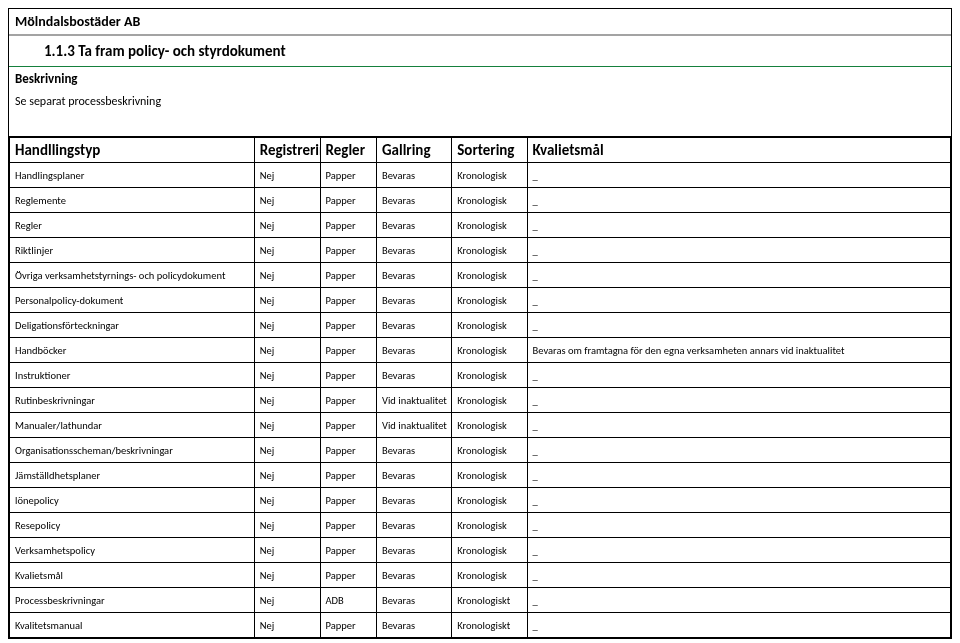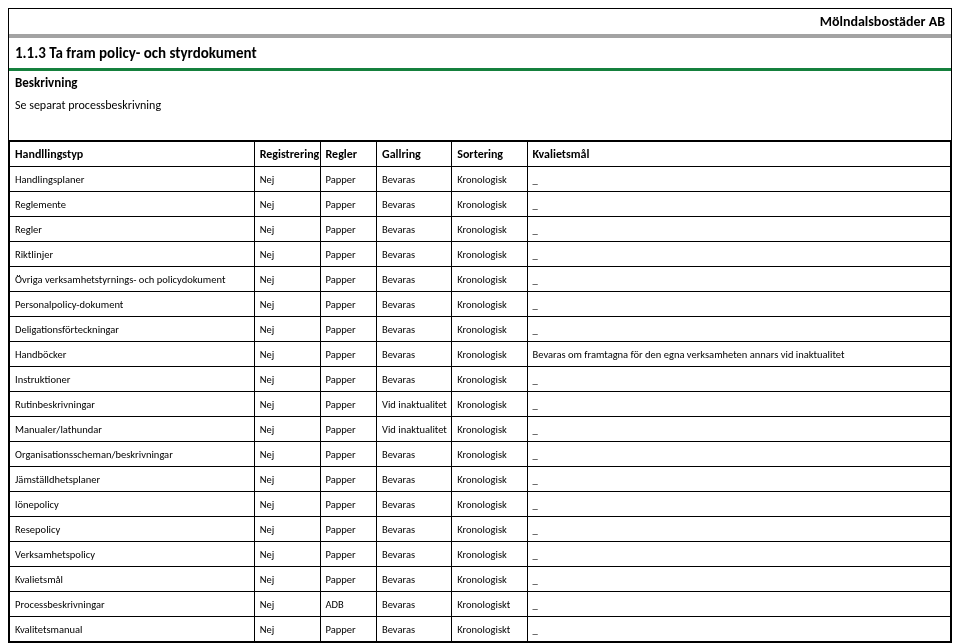--- a/index.html
+++ b/index.html
@@ -15,33 +15,33 @@
   }
   .header-block {
     border-bottom: 1px solid #000;
   }
   .hdr-row {
     padding: 4px 6px;
   }
   .hdr-company {
     font-size: 14px;
     font-weight: bold;
-    border-bottom: 4px solid #a3a3a3;
-    text-align: right;
+    border-bottom: 2px solid #a3a3a3;
   }
   .hdr-section {
     font-size: 15px;
     font-weight: bold;
     padding-top: 6px;
     padding-bottom: 6px;
+    margin-left: 29px;
   }
   .hdr-desc-label {
     font-size: 13px;
     font-weight: bold;
-    border-top: 3px solid #15803d;
+    border-top: 1px solid #15803d;
   }
   .hdr-desc-text {
     font-size: 12px;
     padding-bottom: 6px;
   }
   .spacer-row {
     height: 22px;
   }
   table {
     width: 100%;
@@ -53,21 +53,21 @@
     padding: 3px 5px;
     text-align: left;
     vertical-align: middle;
     font-size: 10.5px;
     height: 18px;
     overflow: hidden;
     white-space: nowrap;
   }
   th {
     font-weight: bold;
-    font-size: 12px;
+    font-size: 15px;
     background: #fff;
   }
   col.c1 { width: 26%; }
   col.c2 { width: 7%; }
   col.c3 { width: 6%; }
   col.c4 { width: 8%; }
   col.c5 { width: 8%; }
   col.c6 { width: 45%; }
   tr.data-row td {
     border-top: none;

